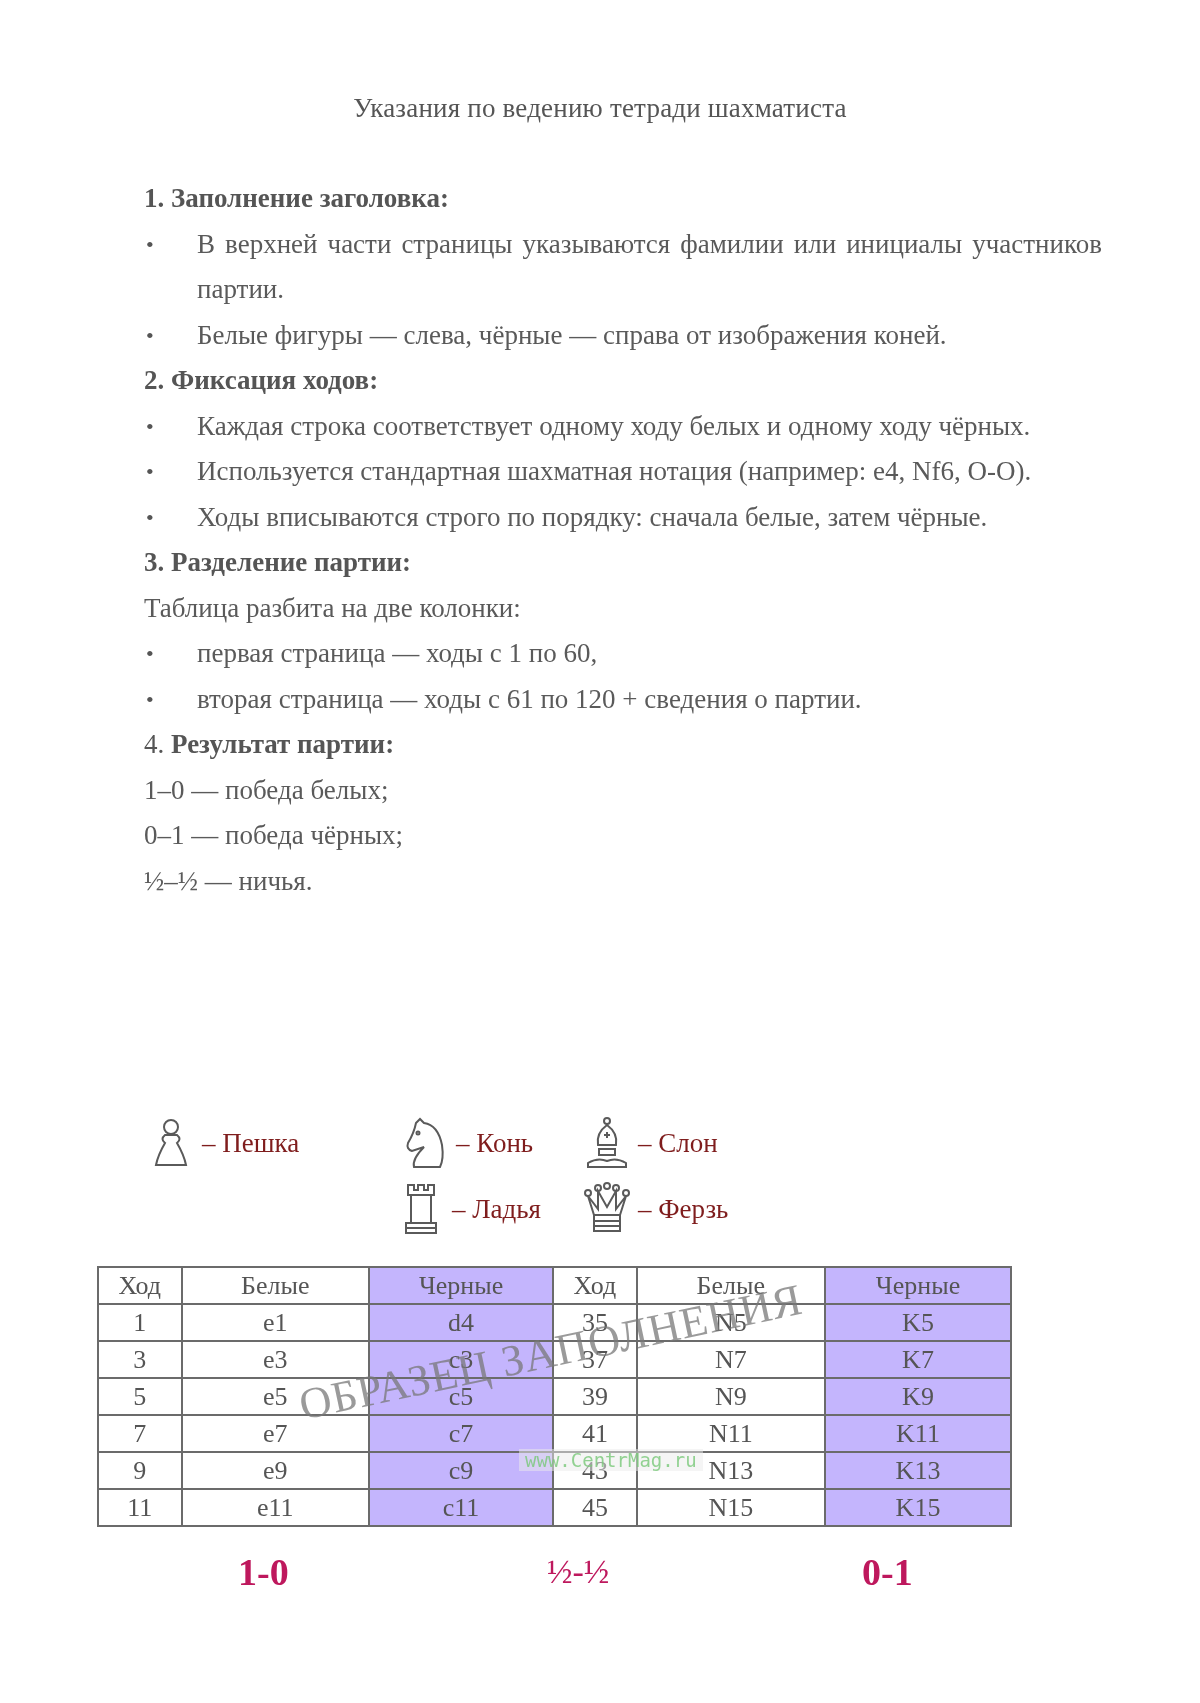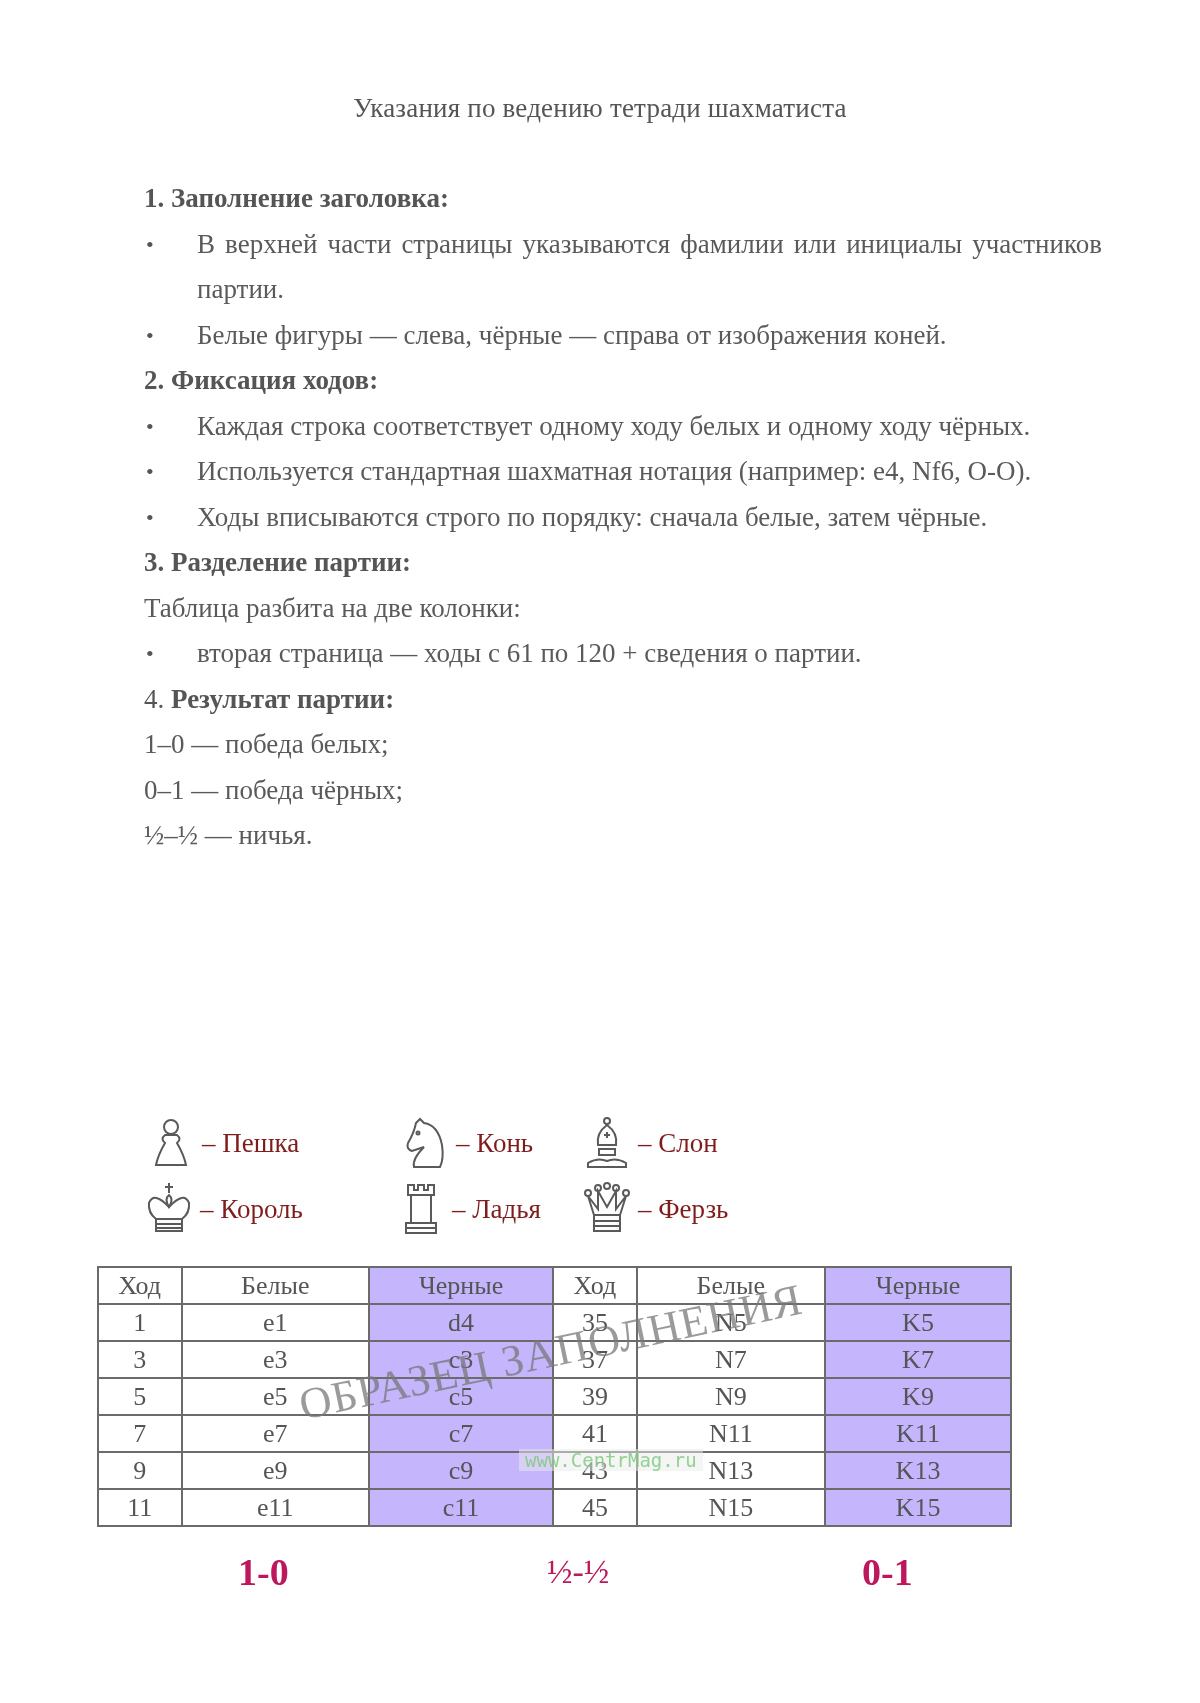--- a/index.html
+++ b/index.html
@@ -40,20 +40,21 @@
   <p class="p bul">В верхней части страницы указываются фамилии или инициалы участников партии.</p>
   <p class="p bul">Белые фигуры — слева, чёрные — справа от изображения коней.</p>
 
   <p class="p h">2. Фиксация ходов:</p>
   <p class="p bul">Каждая строка соответствует одному ходу белых и одному ходу чёрных.</p>
   <p class="p bul">Используется стандартная шахматная нотация (например: e4, Nf6, O-O).</p>
   <p class="p bul"> Ходы вписываются строго по порядку: сначала белые, затем чёрные.</p>
 
   <p class="p h">3. Разделение партии:</p>
   <p class="p">Таблица разбита на две колонки:</p>
+  <p class="p bul">первая страница — ходы с 1 по 60,</p>
   <p class="p bul">вторая страница — ходы с 61 по 120 + сведения о партии.</p>
 
   <p class="p h"><span class="num-plain">4. </span><span>Результат партии:</span></p>
   <p class="p">1–0 — победа белых;</p>
   <p class="p">0–1 — победа чёрных;</p>
   <p class="p">½–½ — ничья.</p>
 </div>
 
 <div class="pieces">
   <div class="piece" style="left:0;top:0;">
@@ -72,29 +73,20 @@
   </div>
   <div class="piece" style="left:436px;top:0;">
     <svg viewBox="0 0 50 56">
         <circle cx="25" cy="6" r="3"></circle>
         <path d="M25 10 Q14 18 16 30 L34 30 Q36 18 25 10 Z"></path>
         <path d="M22 20 L28 20 M25 17 L25 23"></path>
         <path d="M17 34 L33 34 L33 40 L17 40 Z"></path>
         <path d="M6 48 Q16 42 25 46 Q34 42 44 48 L44 52 L6 52 Z"></path>
       </svg>
     <span class="lbl">– Слон</span>
-  </div>
-  <div class="piece" style="left:-2px;top:66px;">
-    <svg viewBox="0 0 50 56">
-        <path d="M25 2 L25 12 M21 6 L29 6"></path>
-        <path d="M25 14 Q20 18 25 26 Q30 18 25 14 Z"></path>
-        <path d="M25 26 Q10 10 5 22 Q4 32 12 38 L38 38 Q46 32 45 22 Q40 10 25 26 Z"></path>
-        <path d="M12 38 L12 50 L38 50 L38 38 M12 43 L38 43 M12 47 L38 47"></path>
-      </svg>
-    <span class="lbl">– Король</span>
   </div>
   <div class="piece" style="left:250px;top:66px;">
     <svg viewBox="0 0 50 56">
         <path d="M12 4 L18 4 L18 9 L22 9 L22 4 L28 4 L28 9 L32 9 L32 4 L38 4 L38 14 L12 14 Z"></path>
         <path d="M15 14 L15 42 L35 42 L35 14"></path>
         <path d="M10 42 L40 42 L40 52 L10 52 Z M10 47 L40 47"></path>
       </svg>
     <span class="lbl">– Ладья</span>
   </div>
   <div class="piece" style="left:436px;top:66px;">

